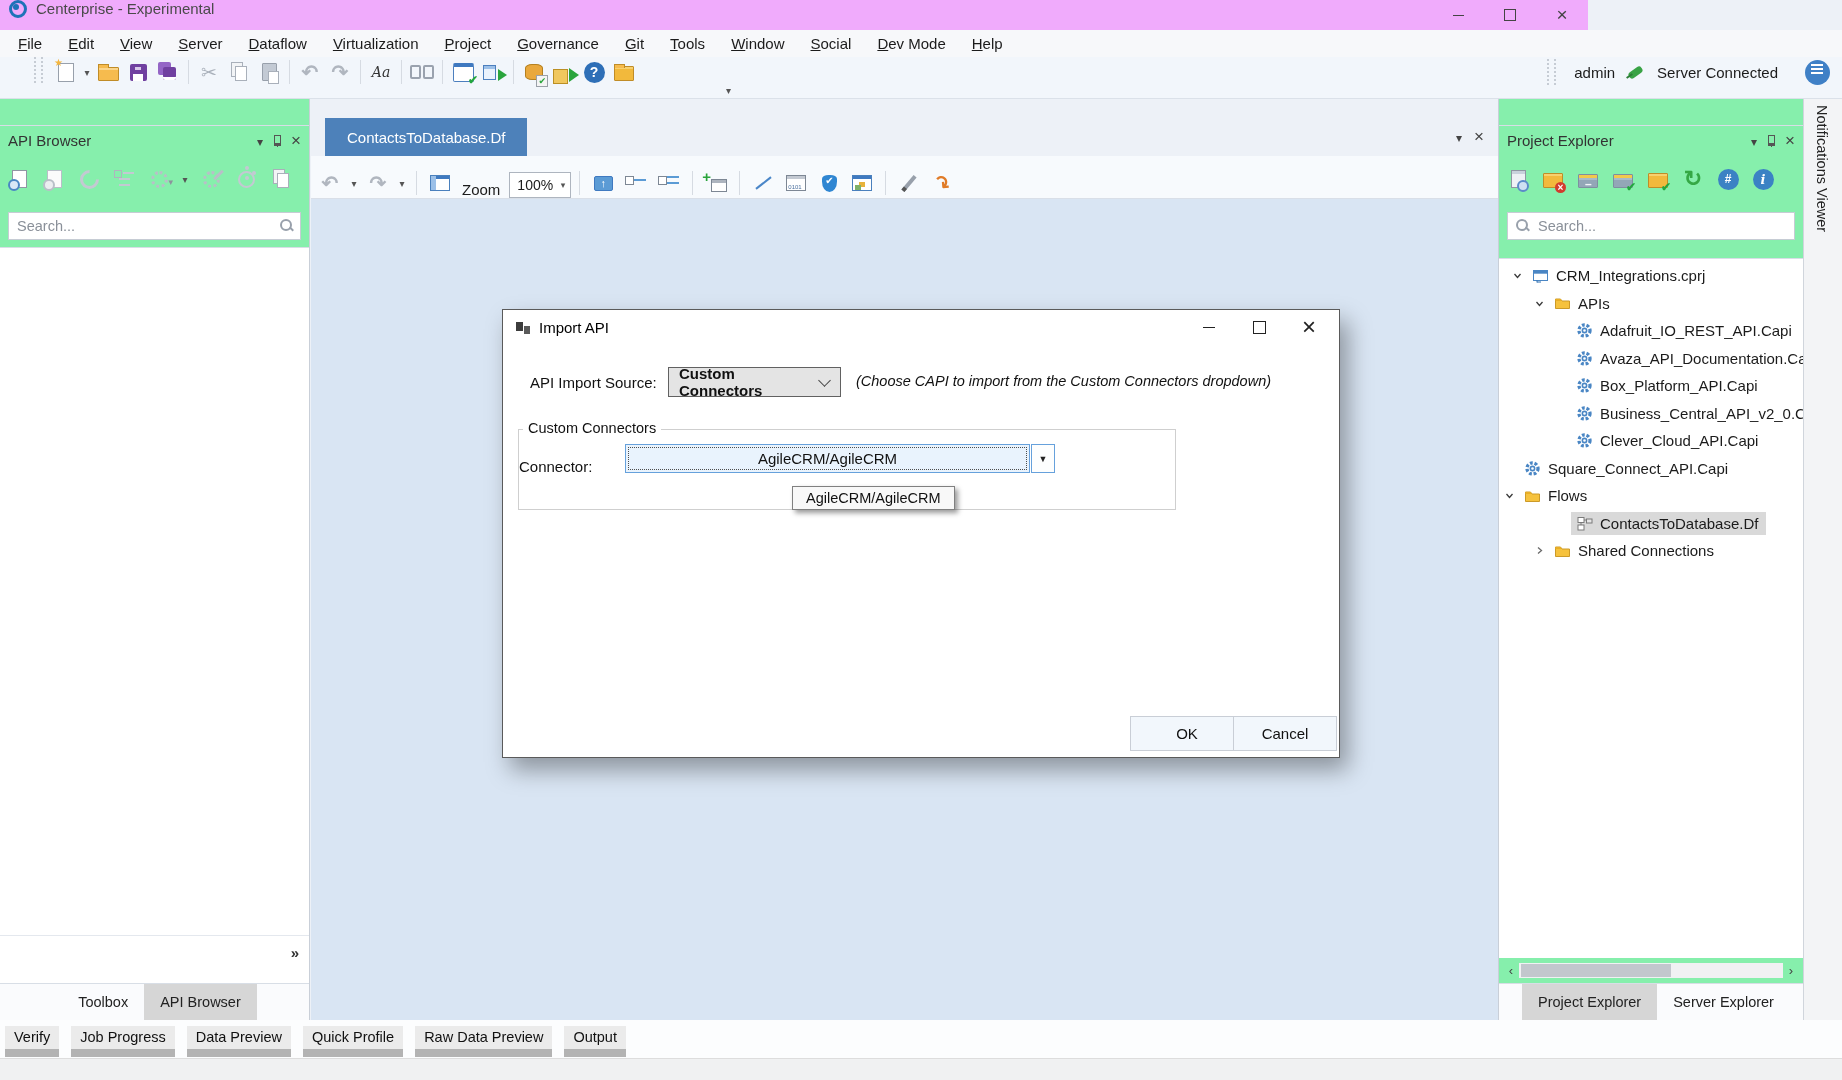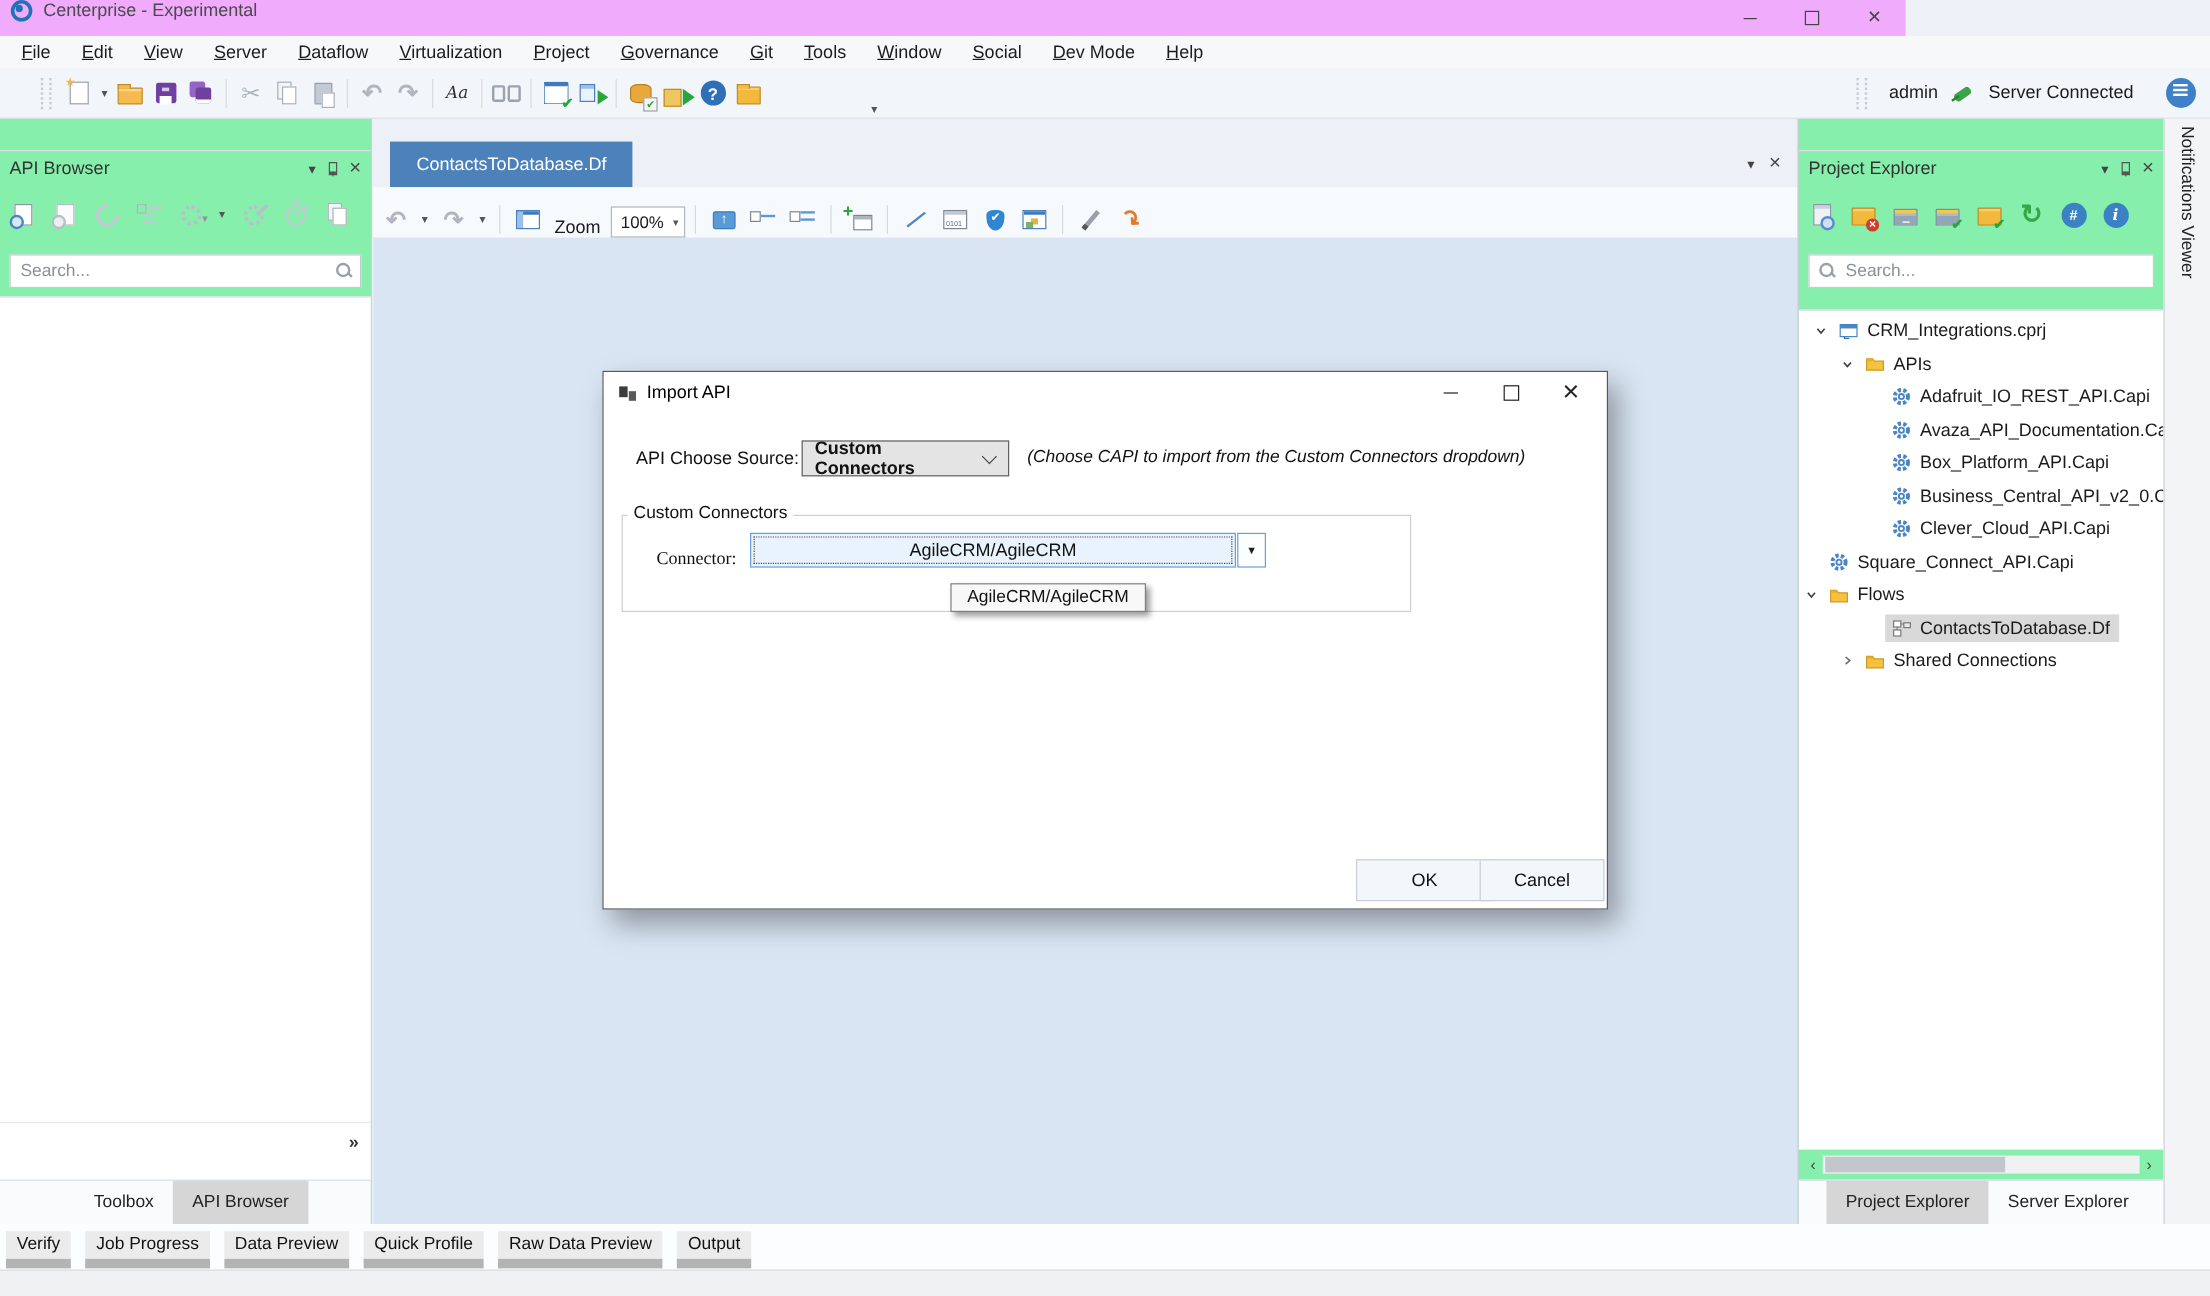--- a/index.html
+++ b/index.html
@@ -14,21 +14,21 @@
   #wctrls{margin-left:auto;display:flex;height:30px;}
   .wc{width:52px;height:30px;display:flex;align-items:center;justify-content:center;position:relative;}
   .wc-minimize::before{content:"";width:11px;border-top:1px solid #444;}
   .wc-maximize::before{content:"";width:10px;height:10px;border:1px solid #444;}
   .wc-close::before{content:"×";font-size:19px;color:#444;line-height:10px;}
   
   #menubar{position:absolute;left:0;top:30px;width:1842px;height:27px;background:#f7f8fa;display:flex;align-items:center;padding-left:5px;box-sizing:border-box;}
   .menu-item{display:inline-block;padding:4px 13px;font-size:15px;color:#1b1b1b;}
   .menu-item::first-letter{text-decoration:underline;}
   
-  #toolbar{position:absolute;left:0;top:57px;width:1842px;height:42px;background:#f2f6fb;border-bottom:1px solid #dbe1e9;display:flex;align-items:center;box-sizing:border-box;padding-left:34px;}
+  #toolbar{position:absolute;left:0;top:57px;width:1842px;height:42px;background:#f2f6fb;border-bottom:1px solid #dbe1e9;display:flex;align-items:flex-start;box-sizing:border-box;padding-left:34px;}
   .grip{width:5px;height:26px;border-left:2px dotted #c6ccd4;border-right:2px dotted #c6ccd4;margin-right:8px;flex:0 0 auto;}
   .tbx{width:30px;height:30px;position:relative;display:inline-flex;align-items:center;justify-content:center;flex:0 0 auto;}
   .vsep{width:1px;height:24px;background:#d6dbe2;margin:0 5px;flex:0 0 auto;}
   .i-caret{width:12px;display:inline-flex;justify-content:center;}
   .i-caret::before{content:"▾";font-size:10px;color:#555;}
   #tb-overflow{position:absolute;left:726px;top:85px;font-size:10px;color:#555;}
   #tb-right{margin-left:auto;display:flex;align-items:center;gap:10px;padding-right:10px;}
   #tb-right .txt{font-size:15px;color:#1b1b1b;}
   
   .i-new-document::before{content:"";width:14px;height:17px;background:#fff;border:1px solid #98a0ab;}
@@ -179,21 +179,21 @@
   .dwc.wc-minimize::before{content:"";width:12px;border-top:1.5px solid #222;}
   .dwc.wc-maximize::before{content:"";width:11px;height:11px;border:1.5px solid #222;}
   .dwc.wc-close::before{content:"×";font-size:24px;color:#222;line-height:12px;font-weight:300;}
   .dlg-label{position:absolute;font-size:15px;color:#111;}
   #dlg-select{position:absolute;left:165px;top:57px;width:173px;height:30px;background:#e4e4e4;border:1px solid #616161;box-sizing:border-box;display:flex;align-items:center;}
   #dlg-select .sv{flex:1;padding-left:10px;font-size:15px;font-weight:bold;color:#111;}
   #dlg-select .chev{width:8px;height:8px;border-right:1.8px solid #444;border-bottom:1.8px solid #444;transform:rotate(45deg);margin:-4px 11px 0 0;}
   #dlg-hint{position:absolute;left:353px;top:63px;font-size:14.5px;font-style:italic;color:#111;}
   #dlg-group{position:absolute;left:15px;top:119px;width:658px;height:81px;border:1px solid #cfcfcf;box-sizing:border-box;}
   #grp-legend{position:absolute;left:4px;top:-10px;background:#fff;padding:0 5px;font-size:14.5px;color:#111;}
-  #conn-label{left:28px;top:28px;font-family:Liberation Serif, serif;}
+  #conn-label{left:0;top:28px;}
   #conn-field{position:absolute;left:106px;top:14px;width:405px;height:29px;background:#e9f3fd;border:1px solid #66a1dc;box-sizing:border-box;display:flex;align-items:center;justify-content:center;}
   #conn-field::before{content:"";position:absolute;inset:2px;border:1px dotted #4d4d4d;}
   #conn-field .cv{font-size:15px;color:#111;}
   #conn-btn{position:absolute;left:512px;top:14px;width:24px;height:29px;background:#fdfefe;border:1px solid #66a1dc;box-sizing:border-box;display:flex;align-items:center;justify-content:center;}
   #conn-btn::before{content:"▼";font-size:9px;color:#222;}
   .dlg-btn{position:absolute;top:406px;height:35px;background:#f2f7fc;border:1px solid #c9ced6;font-size:15px;color:#111;display:flex;align-items:center;justify-content:center;box-sizing:border-box;font-family:inherit;}
   #btn-ok{left:627px;width:114px;}
   #btn-cancel{left:730px;width:104px;}
   #tooltip{position:absolute;left:792px;top:486px;padding:3px 13px;background:#f8f8f8;border:1px solid #808080;box-shadow:3px 3px 5px rgba(0,0,0,.4);font-size:14.5px;color:#111;z-index:60;}
 </style>
@@ -567,21 +567,21 @@
 <div id="dialog">
   <div id="dlg-titlebar">
     <span id="dlg-icon"></span>
     <span id="dlg-title">Import API</span>
     <div id="dlg-ctrls">
       <span class="dwc wc-minimize"></span>
       <span class="dwc wc-maximize"></span>
       <span class="dwc wc-close"></span>
     </div>
   </div>
-  <span class="dlg-label" style="left:27px;top:64px;">API Choose Source:</span>
+  <span class="dlg-label" style="left:27px;top:64px;">API Import Source:</span>
   <div id="dlg-select">
     <span class="sv">Custom Connectors</span>
     <span class="chev"></span>
   </div>
   <span id="dlg-hint">(Choose CAPI to import from the Custom Connectors dropdown)</span>
   <div id="dlg-group">
     <span id="grp-legend">Custom Connectors</span>
     <span class="dlg-label" id="conn-label">Connector:</span>
     <div id="conn-field">
       <span class="cv">AgileCRM/AgileCRM</span>

